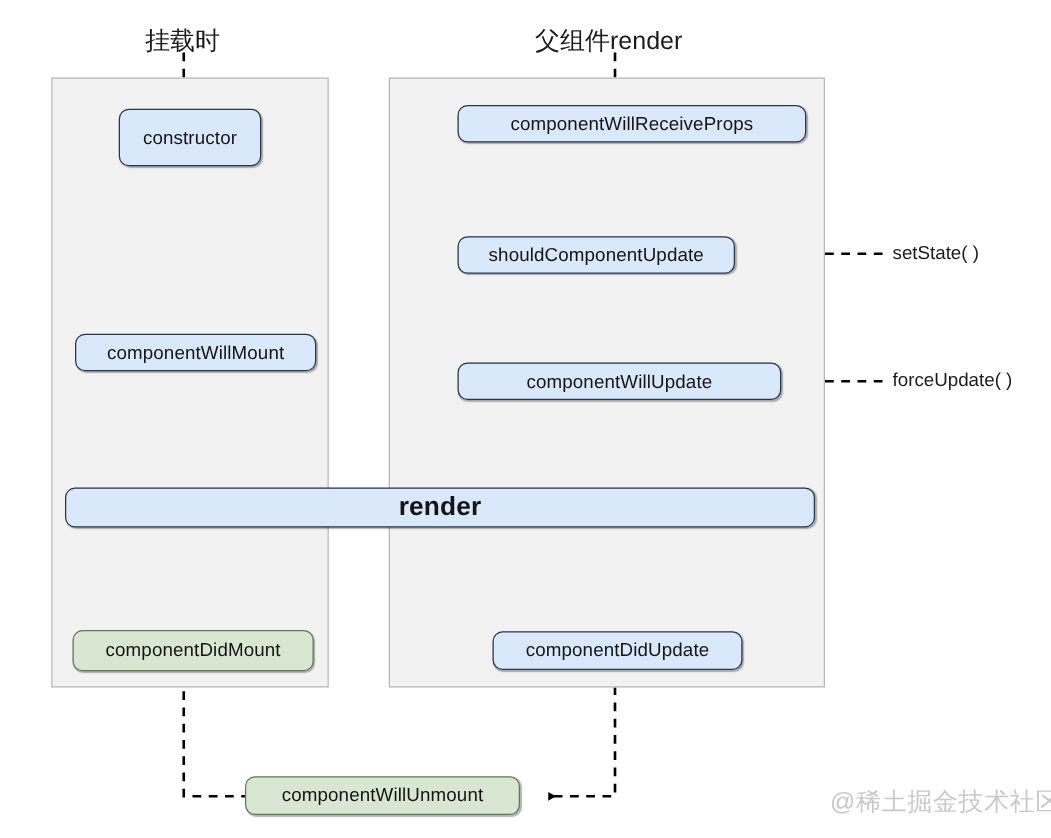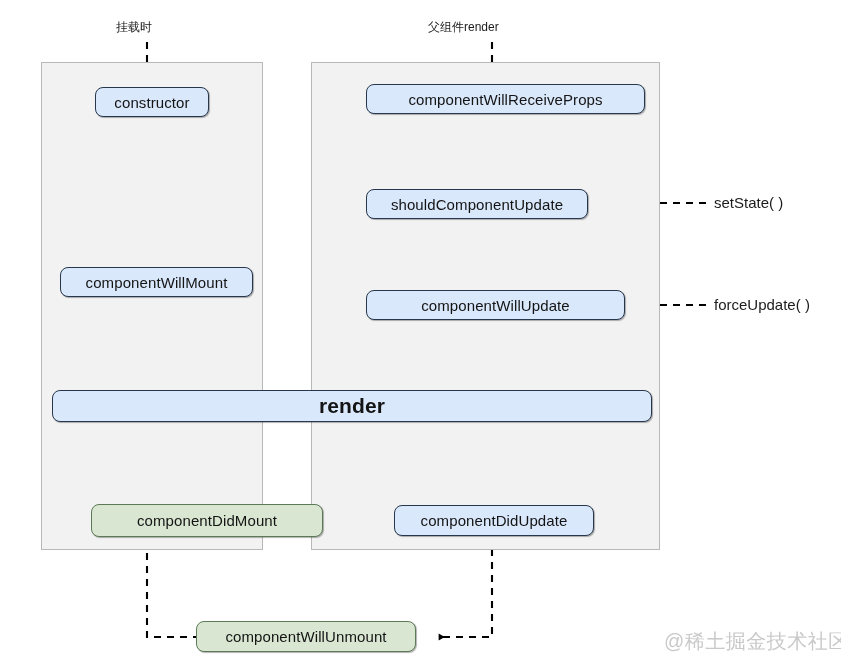--- a/index.html
+++ b/index.html
@@ -61,21 +61,21 @@
     font-size: 21px;
   }
   
   .label {
     position: absolute;
     font-size: 15px;
     color: #1b1b1b;
     white-space: nowrap;
   }
   .label.cjk {
-    font-size: 12px;
+    font-size: 20px;
   }
   .watermark {
     position: absolute;
     font-size: 20px;
     color: #c9c9c9;
     white-space: nowrap;
     letter-spacing: .5px;
   }
 </style>
 </head>
@@ -117,25 +117,25 @@
       <path d="M492,536 L492,637 L439,637" marker-end="url(#arrowLeft)"></path>
     </g>
   </svg>
 
   <div class="panel" style="left:41px; top:62px; width:222px; height:488px;"></div>
   <div class="panel" style="left:311px; top:62px; width:349px; height:488px;"></div>
 
   <div class="label cjk" style="left:116px; top:19px;">挂载时</div>
   <div class="label cjk" style="left:428px; top:19px;">父组件render</div>
 
-  <div class="node blue" style="left:95px; top:87px; width:114px; height:30px;">constructor</div>
+  <div class="node blue" style="left:95px; top:87px; width:114px; height:46px;">constructor</div>
 
   <div class="node blue" style="left:60px; top:243px; width:193px; height:30px;margin-top:24px;">componentWillMount</div>
 
-  <div class="node green" style="left:58px; top:504px; width:232px; height:33px;margin-left:33px;">componentDidMount</div>
+  <div class="node green" style="left:58px; top:504px; width:193px; height:33px;">componentDidMount</div>
 
   <div class="node blue" style="left:366px; top:84px; width:279px; height:30px;">componentWillReceiveProps</div>
 
   <div class="node blue" style="left:366px; top:189px; width:222px; height:30px;">shouldComponentUpdate</div>
 
   <div class="node blue" style="left:394px; top:505px; width:200px; height:31px;">componentDidUpdate</div>
 
   <div class="node blue" style="left:366px; top:290px; width:259px; height:30px;">componentWillUpdate</div>
 
   <div class="node blue render-bar" style="left:52px; top:390px; width:600px; height:32px;">render</div>

